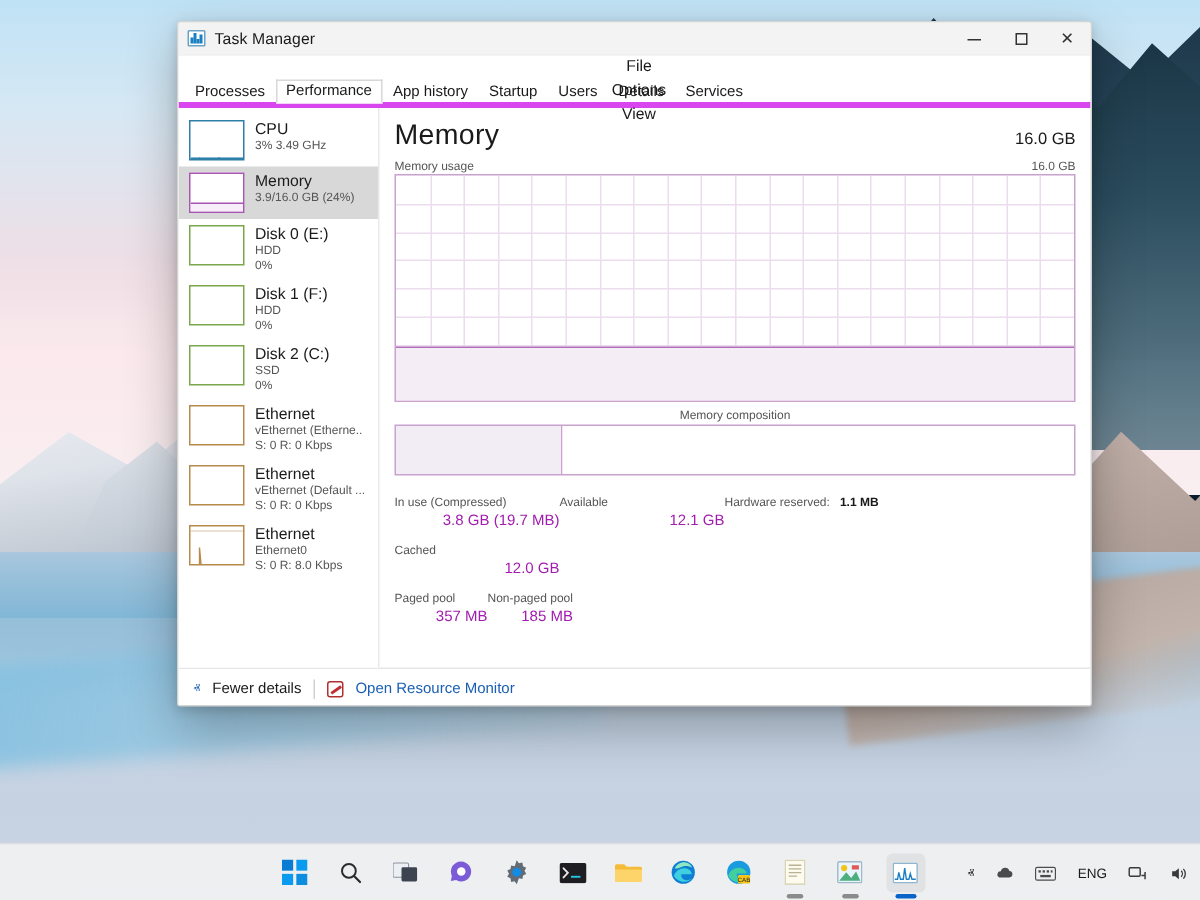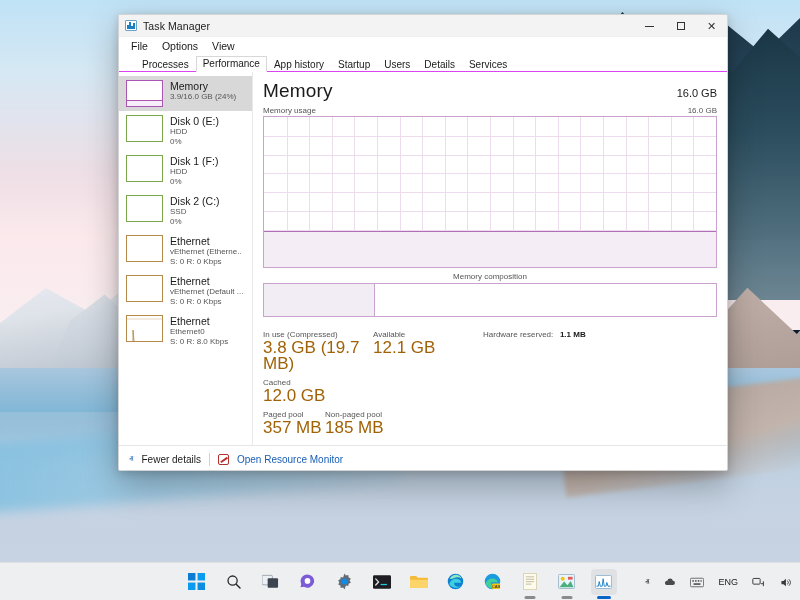--- a/index.html
+++ b/index.html
@@ -112,26 +112,26 @@
   #tm-title { font-size:10.5px; color:#1a1a1a; letter-spacing:.1px; }
   .wbtns { position:absolute; right:0; top:0; height:22px; display:flex; }
   .wbtn { width:31px; height:22px; display:flex; align-items:center; justify-content:center;
           font-size:10px; color:#333; }
   .glyph-min { width:9px; height:1px; background:#333; }
   .glyph-max { width:8px; height:8px; border:1px solid #333; }
   .glyph-close { font-size:11px; line-height:1; }
 
   
   #menubar { height:18px; display:flex; align-items:center; gap:2px; padding-left:6px;
-             background:#ffffff; }
+             background:#ffffff;flex-direction:column; }
   .menu-item { font-size:10.5px; padding:1px 6px; color:#1a1a1a; border-radius:2px; }
 
   
-  #tabbar { height:17px; display:flex; align-items:flex-end; padding-left:16px;
-            background:#ffffff; border-bottom:1px solid #d946ef; }
+  #tabbar { height:17px; display:flex; align-items:flex-end; padding-left:4px;
+            background:#ffffff; border-bottom:4px solid #d946ef; }
   .tab { font-size:10px; padding:1px 6px 2px 6px; color:#1a1a1a;
          border:1px solid transparent; border-bottom:none; position:relative; top:1px; }
   .tab.selected { background:#ffffff; border-color:#d8d8d8; border-bottom:1px solid #ffffff;text-align:right; }
 
   
   #tm-body { display:flex; height:calc(457px - 22px - 18px - 17px - 27px); }
 
   
   #sidebar {
     width:134px; flex:0 0 134px; background:#ffffff;
@@ -167,21 +167,21 @@
   .axis-row { display:flex; justify-content:space-between; font-size:8px; color:#555; margin-top:1px; }
 
   .comp-label { font-size:8px; color:#555; margin-top:4px; margin-bottom:2px;text-align:center; }
   .comp-bar { height:34px; border:1px solid #c9a2cd; background:#fff; display:flex; }
   .comp-seg { height:100%; }
 
   .stats { margin-top:12px; }
   .stat-row { display:flex; margin-bottom:5px; }
   .stat-col { }
   .stat-lab { font-size:8px; color:#555; line-height:11px; }
-  .stat-val { font-size:17px; color:#a16207; line-height:16px; font-weight:400; }
+  .stat-val { font-size:10px; color:#a21caf; line-height:16px; font-weight:400;text-align:right; }
   .hw-inline { font-size:8px; color:#555; line-height:11px; }
   .hw-inline b { font-weight:600; color:#1a1a1a; }
 
   
   #tm-footer {
     height:27px; border-top:1px solid #e6e6e6; display:flex; align-items:center;
     padding-left:10px; gap:8px; background:#ffffff;
   }
   .foot-chev { font-size:9px; color:#1a5fb4; }
   .foot-link { font-size:10px; color:#1a1a1a; }
@@ -243,20 +243,32 @@
     <div class="tab">App history</div>
     <div class="tab">Startup</div>
     <div class="tab">Users</div>
     <div class="tab">Details</div>
     <div class="tab">Services</div>
   </div>
 
   <div id="tm-body">
 
     <div id="sidebar">
+        <div class="side-item">
+          <div class="thumb" style="border: 1px solid rgb(46, 127, 168);">
+            <div class="fill" style="height: 6%; background: rgba(46, 127, 168, 0.15); border-top: 1.5px solid rgb(46, 127, 168);"></div>
+            <div style="position: absolute; left: 2px; bottom: 0px; width: 33px; height: 6px;"><svg width="33" height="6" viewBox="0 0 33 6">
+                <path d="M0 6 L3 6 L4 3 L5 6 L9 6 L10 4 L11 6 L16 6 L17 2 L18 6 L24 6 L25 4 L26 6 L33 6" fill="none" stroke="#2e7fa8" stroke-width="0.9"></path>
+              </svg></div>
+          </div>
+          <div class="side-text">
+            <div class="side-title">CPU</div>
+            <div class="side-sub">3% 3.49 GHz</div>
+          </div>
+        </div>
         <div class="side-item selected">
           <div class="thumb" style="border: 1px solid rgb(168, 85, 180);">
             <div class="fill" style="height: 24%; background: rgb(246, 238, 248); border-top: 1.5px solid rgb(168, 85, 180);"></div>
           </div>
           <div class="side-text">
             <div class="side-title">Memory</div>
             <div class="side-sub">3.9/16.0 GB (24%)</div>
           </div>
         </div>
         <div class="side-item">

